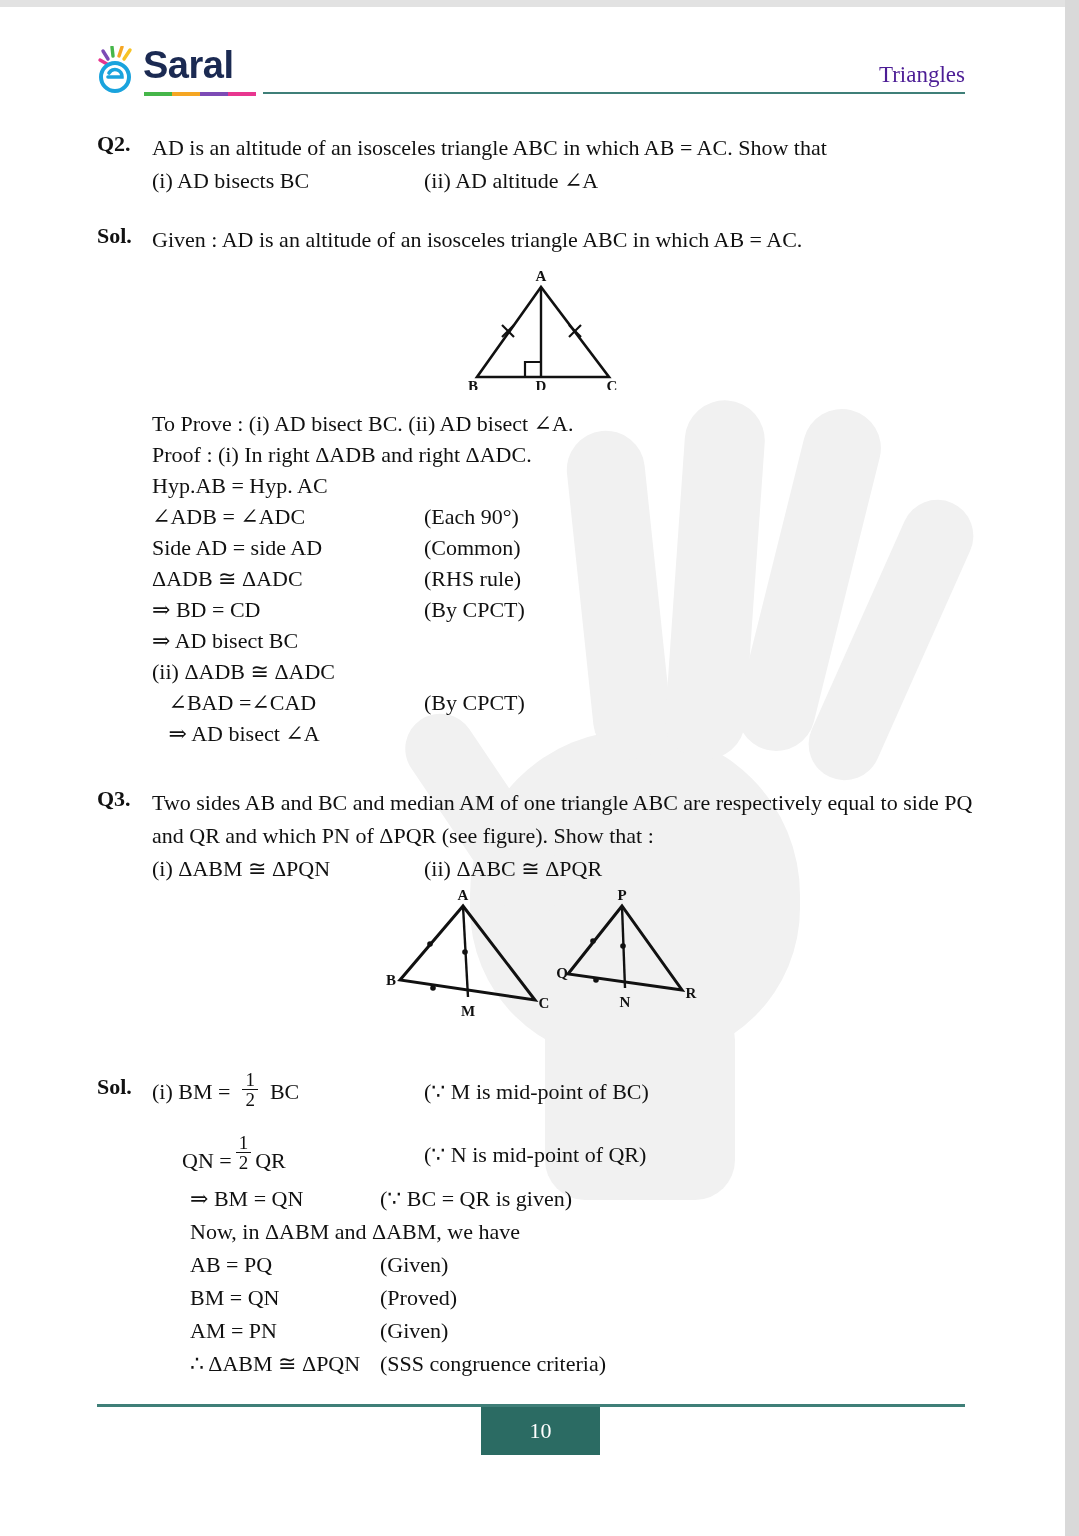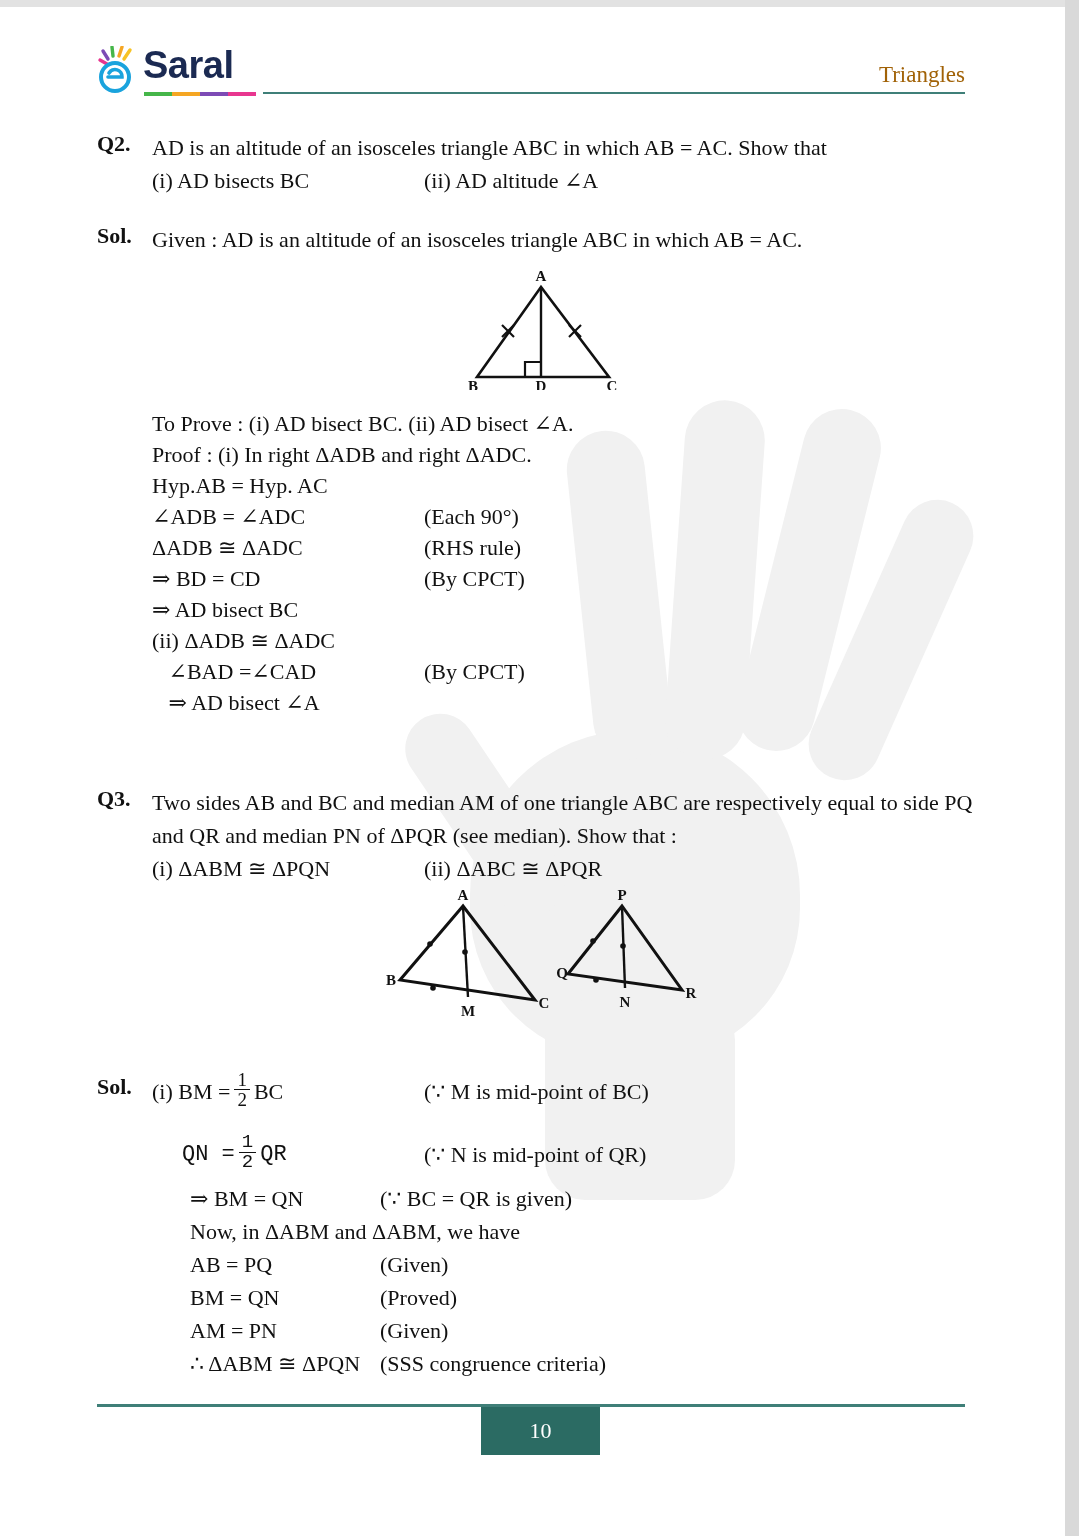--- a/index.html
+++ b/index.html
@@ -95,21 +95,21 @@
     left: 263px;
     right: 100px;
     top: 56px;
     border-top: 2px solid #3f7f78;
   }
   .header-title {
     position: absolute;
     right: 100px;
     top: 26px;
     font-size: 23px;
-    color: #a16207;
+    color: #4c1d95;
   }
 
   
   .qblock { position: absolute; }
   .qlabel {
     position: absolute;
     left: 0;
     top: 0;
     font-weight: bold;
     font-size: 22px;
@@ -264,20 +264,24 @@
         </div>
       <div class="row">
           <div class="lhs">Hyp.AB = Hyp. AC</div>
           <div></div>
         </div>
       <div class="row">
           <div class="lhs">∠ADB = ∠ADC</div>
           <div>(Each 90°)</div>
         </div>
       <div class="row">
+          <div class="lhs">Side AD = side AD</div>
+          <div>(Common)</div>
+        </div>
+      <div class="row">
           <div class="lhs">ΔADB ≅ ΔADC</div>
           <div>(RHS rule)</div>
         </div>
       <div class="row">
           <div class="lhs">⇒ BD = CD</div>
           <div>(By CPCT)</div>
         </div>
       <div class="row">
           <div class="lhs">⇒ AD bisect BC</div>
           <div></div>
@@ -293,21 +297,21 @@
       <div class="row">
           <div class="lhs">&nbsp;&nbsp;&nbsp;⇒ AD bisect ∠A</div>
           <div></div>
         </div>
     </div>
 
     <div class="qblock" style="left:97px; top:786px; width:900px;">
       <div class="qlabel">Q3.</div>
       <div class="qbody" style="left:55px; top:0; position:absolute; width:890px;">
         <div class="line">Two sides AB and BC and median AM of one triangle ABC are respectively equal to side PQ</div>
-        <div class="line">and QR and median PN of ΔPQR (see median). Show that :</div>
+        <div class="line">and QR and which PN of ΔPQR (see figure). Show that :</div>
         <div class="two-col">
           <div class="col-a">(i) ΔABM ≅ ΔPQN</div>
           <div>(ii) ΔABC ≅ ΔPQR</div>
         </div>
       </div>
     </div>
 
     <div class="figure" style="left:378px; top:884px;">
       <svg width="330" height="135" viewBox="0 0 330 135">
 
@@ -333,35 +337,35 @@
         <text x="313" y="114" font-family="Liberation Serif, serif" font-size="15" font-weight="bold" text-anchor="middle" fill="#111">R</text>
       </svg>
     </div>
 
     <div class="qblock" style="left:97px; top:1074px;">
       <div class="qlabel">Sol.</div>
     </div>
 
     <div style="position:absolute; left:152px; top:1072px; width:840px; font-size:22px;">
       <div style="display:flex; align-items:center;">
-        <div style="width:272px; display:flex; align-items:center;">
+        <div style="width:272px; display:flex; align-items:center;gap:8px;">
           <span>(i) BM = </span>
           <span class="frac">
             <span class="num">1</span>
             <span class="den">2</span>
           </span>
           <span>BC</span>
         </div>
         <div>(∵ M is mid-point of BC)</div>
       </div>
     </div>
 
     <div style="position:absolute; left:182px; top:1135px; width:840px; font-size:22px;">
       <div style="display:flex; align-items:center;">
-        <div style="width:242px; display:flex; align-items:center;font-family:Liberation Mono, monospace;">
+        <div style="width:242px; display:flex; align-items:flex-end;">
           <span>QN = </span>
           <span class="frac">
             <span class="num">1</span>
             <span class="den">2</span>
           </span>
           <span>QR</span>
         </div>
         <div>(∵ N is mid-point of QR)</div>
       </div>
     </div>

